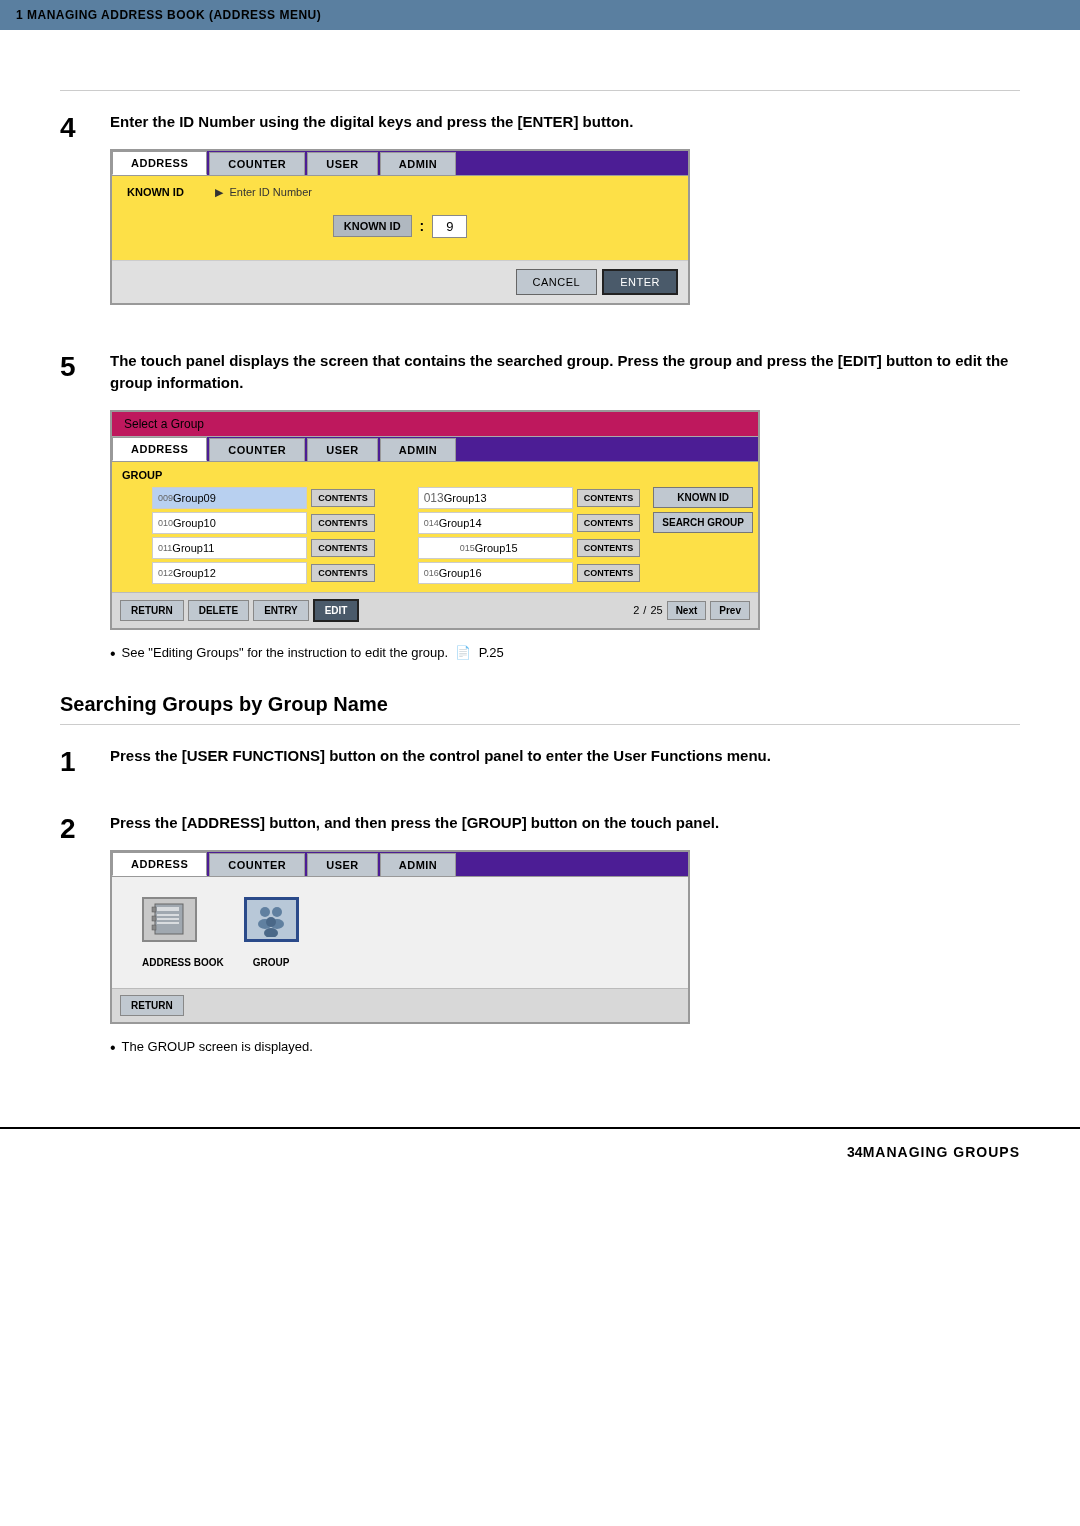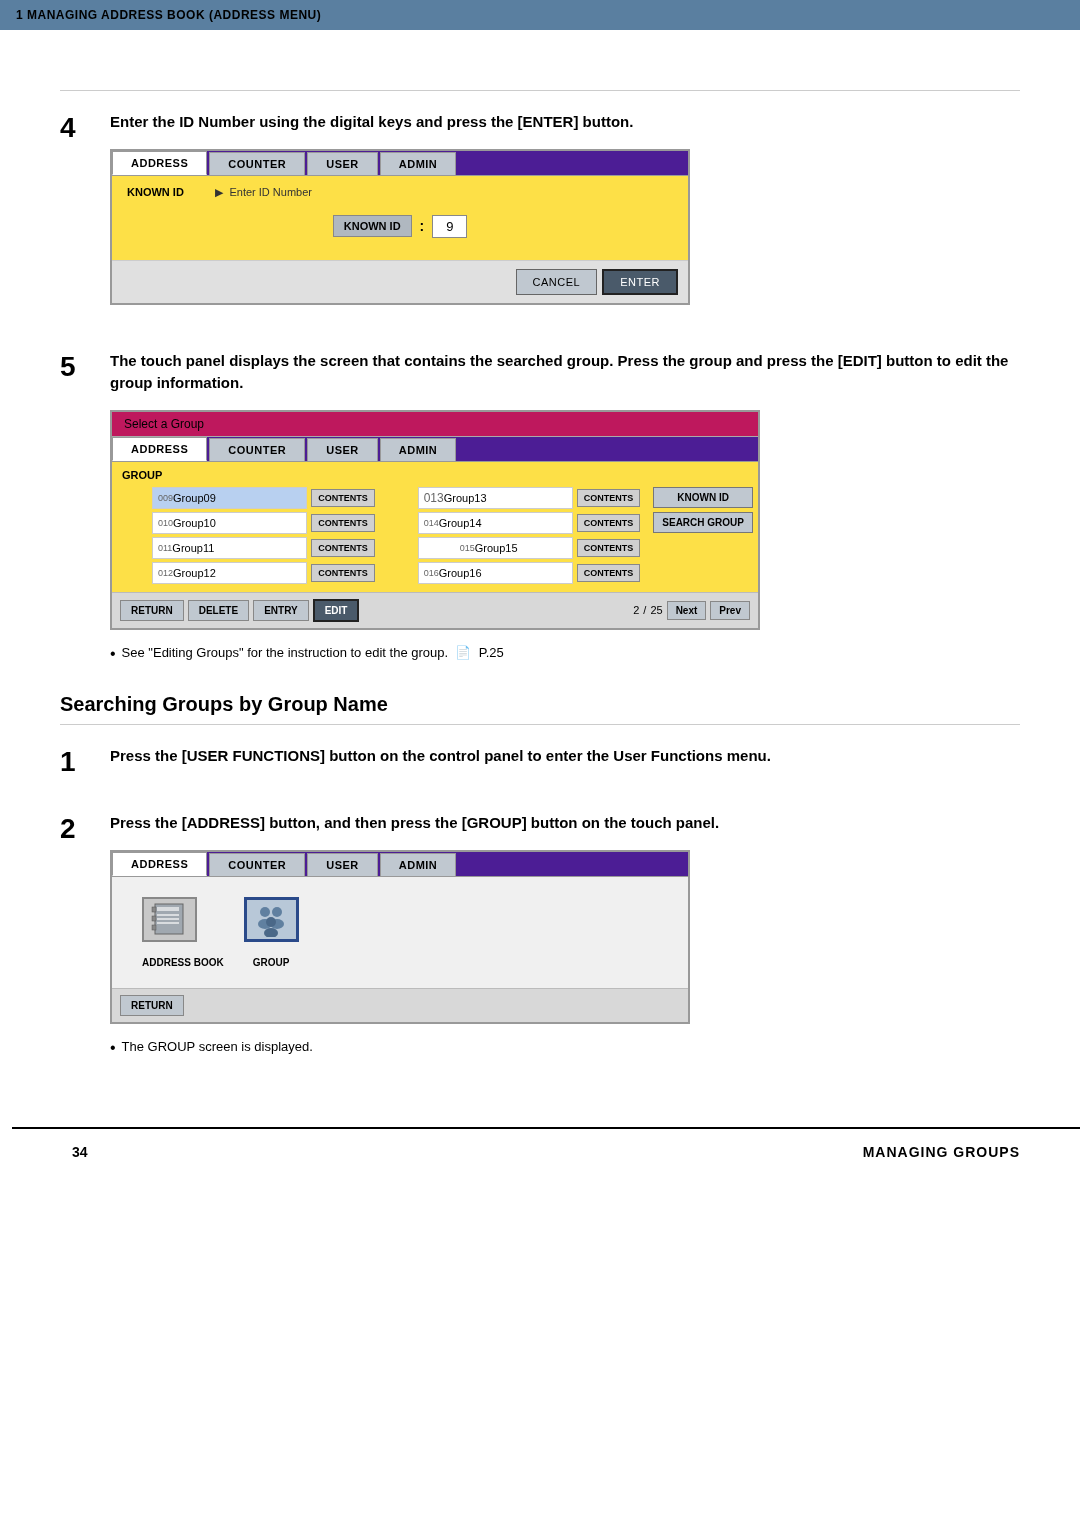--- a/index.html
+++ b/index.html
@@ -352,22 +352,21 @@
       background: #b8c8d8;
       position: relative;
     }
 
     
     .footer {
       border-top: 2px solid #000;
       padding: 15px 60px;
       display: flex;
       align-items: center;
-      justify-content: space-between;
-      margin-left: 12px;
+      justify-content: flex-end;
     }
 
     .footer-page {
       font-size: 14px;
       font-weight: bold;
     }
 
     .footer-title {
       font-size: 14px;
       font-weight: bold;

